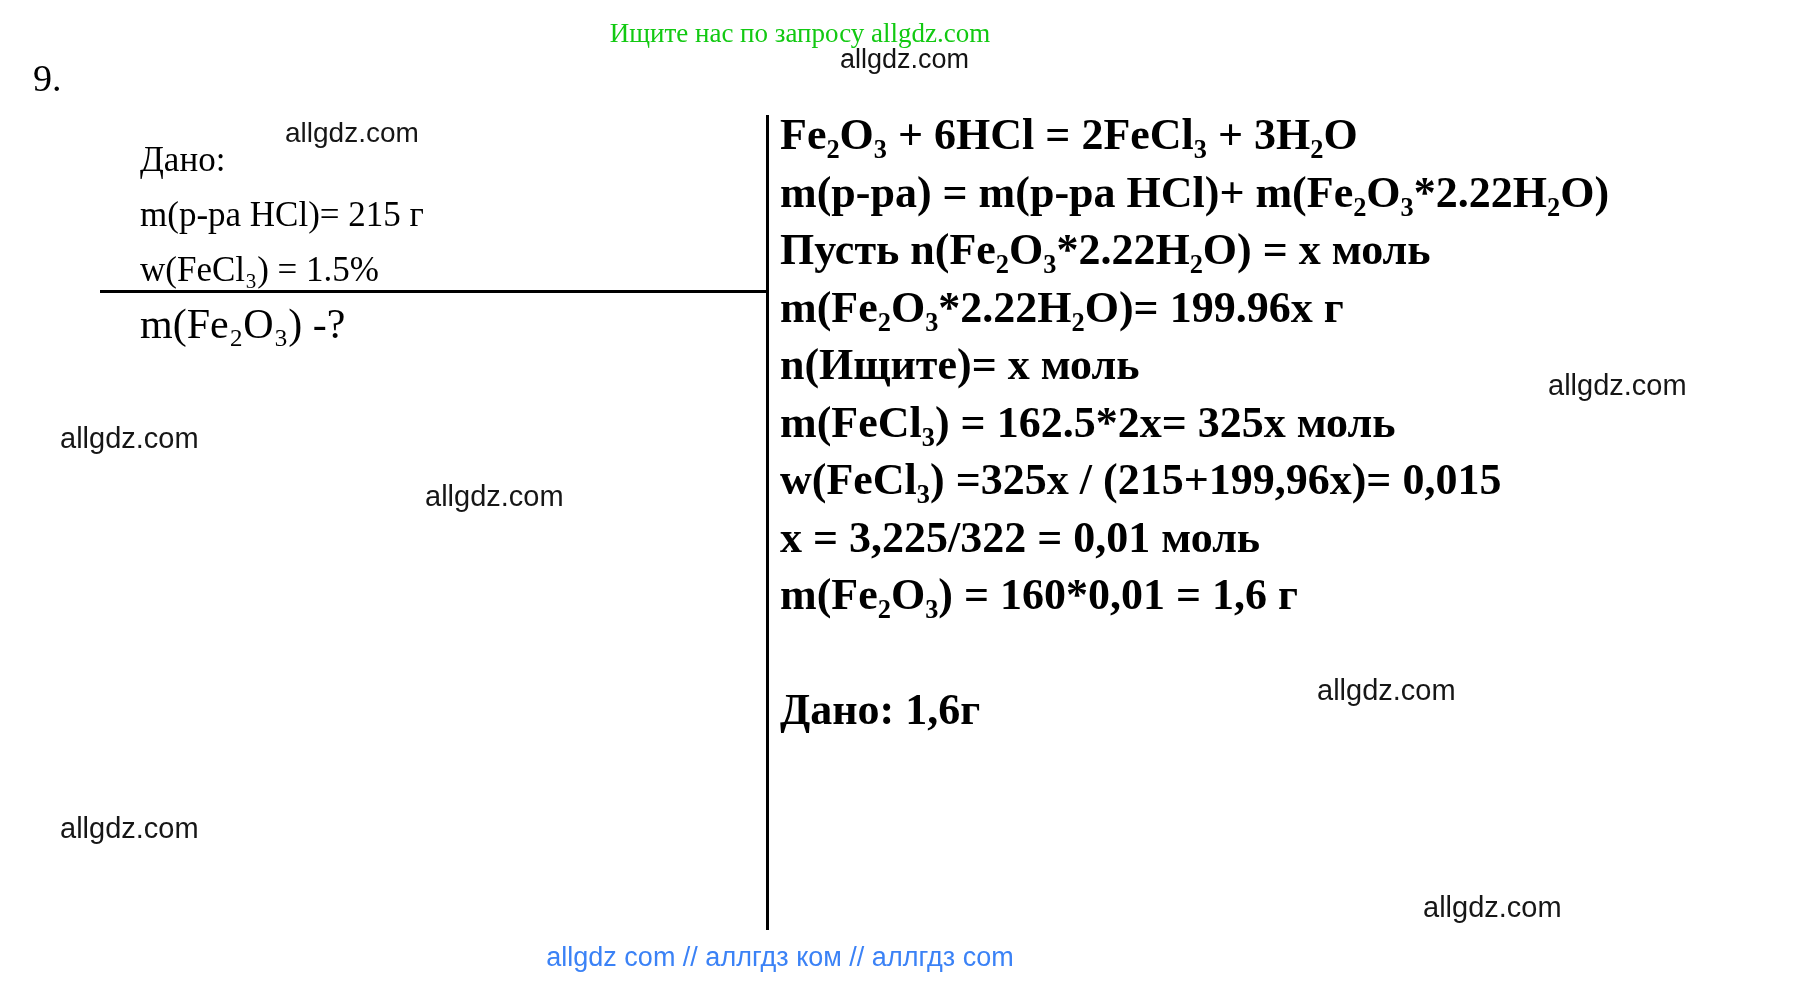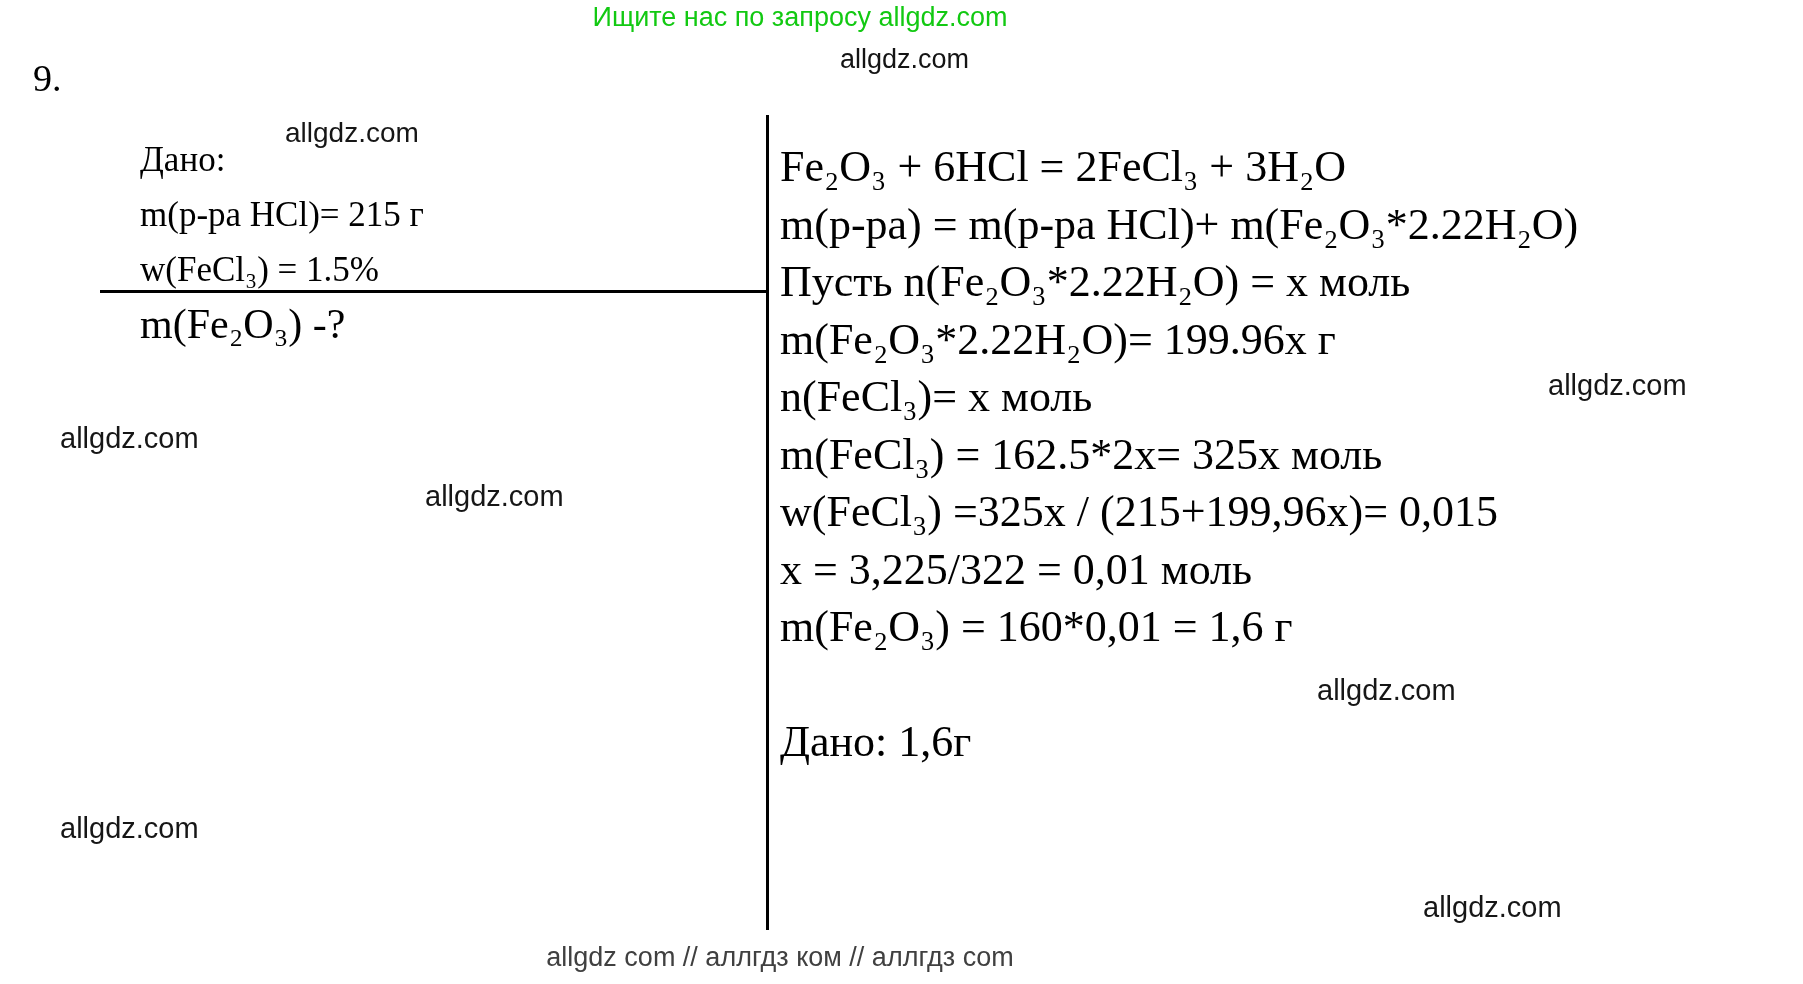--- a/index.html
+++ b/index.html
@@ -1,51 +1,51 @@
 <!DOCTYPE html>
 <html><head>
 <meta charset="utf-8">
 <style>
   html,body{margin:0;padding:0;}
   body{
     width:1803px;height:984px;position:relative;background:#ffffff;overflow:hidden;
     font-family:"Liberation Serif","DejaVu Serif",serif;color:#000;
   }
   .promo-green{
-    position:absolute;left:430px;top:2px;width:740px;text-align:center;
-    font-size:27px;color:#12c912;font-family:Liberation Sans, sans-serif;
+    position:absolute;left:430px;top:18px;width:740px;text-align:center;
+    font-size:27px;color:#12c912;font-family:Liberation Serif, serif;
   }
   .top-watermark{
     position:absolute;left:840px;top:44px;font-size:27px;color:#141414;
     font-family:"Liberation Sans","DejaVu Sans",sans-serif;
   }
   .problem-number{position:absolute;left:33px;top:56px;font-size:38px;}
   
   .given-block{position:absolute;left:140px;top:132px;font-size:35px;line-height:55px;white-space:nowrap;}
   .given-underline{position:absolute;left:100px;top:290px;width:668px;height:3px;background:#000;}
   .given-question{position:absolute;left:140px;top:300px;font-size:42px;white-space:nowrap;}
   
   .column-divider{position:absolute;left:766px;top:115px;width:3px;height:815px;background:#000;}
   
-  .solution-block{position:absolute;left:780px;top:138px;font-size:44px;line-height:57.5px;white-space:nowrap;}
+  .solution-block{position:absolute;left:780px;top:106px;font-size:44px;line-height:57.5px;white-space:nowrap;font-weight:bold;}
   .solution-block .line{min-height:57.5px;}
   .wm{
     position:absolute;font-size:29px;color:#161616;white-space:nowrap;
     font-family:"Liberation Sans","DejaVu Sans",sans-serif;
   }
   .wm-dano{left:285px;top:117px;font-size:28px;}
   .wm-a{left:60px;top:422px;}
   .wm-b{left:425px;top:480px;}
   .wm-c{left:60px;top:812px;}
   .wm-d{left:1548px;top:369px;}
   .wm-e{left:1317px;top:674px;}
   .wm-f{left:1423px;top:891px;}
   .footer-line{
     position:absolute;left:450px;top:942px;width:660px;text-align:center;
-    font-size:27px;color:#404040;font-family:"Liberation Sans","DejaVu Sans",sans-serif;
+    font-size:27px;color:#3b82f6;font-family:"Liberation Sans","DejaVu Sans",sans-serif;
   }
 </style>
 </head>
 <body>
 
 <div class="promo-green">Ищите нас по запросу allgdz.com</div>
 <div class="top-watermark">allgdz.com</div>
 
 <div class="problem-number">9.</div>
 
@@ -57,21 +57,21 @@
 <div class="given-underline"></div>
 <div class="given-question">m(Fe₂O₃) -?</div>
 
 <div class="column-divider"></div>
 
 <div class="solution-block">
   <div class="line">Fe₂O₃ + 6HCl = 2FeCl₃ + 3H₂O</div>
   <div class="line">m(р-ра) = m(р-ра HCl)+ m(Fe₂O₃*2.22H₂O)</div>
   <div class="line">Пусть n(Fe₂O₃*2.22H₂O) = x моль</div>
   <div class="line">m(Fe₂O₃*2.22H₂O)= 199.96x г</div>
-  <div class="line">n(FeCl₃)= x моль</div>
+  <div class="line">n(Ищите)= x моль</div>
   <div class="line">m(FeCl₃) = 162.5*2x= 325x моль</div>
   <div class="line">w(FeCl₃) =325x / (215+199,96x)= 0,015</div>
   <div class="line">x = 3,225/322 = 0,01 моль</div>
   <div class="line">m(Fe₂O₃) = 160*0,01 = 1,6 г</div>
   <div class="line"></div>
   <div class="line">Дано: 1,6г</div>
 </div>
 
 <div class="wm wm-dano">allgdz.com</div>
 <div class="wm wm-a">allgdz.com</div>

